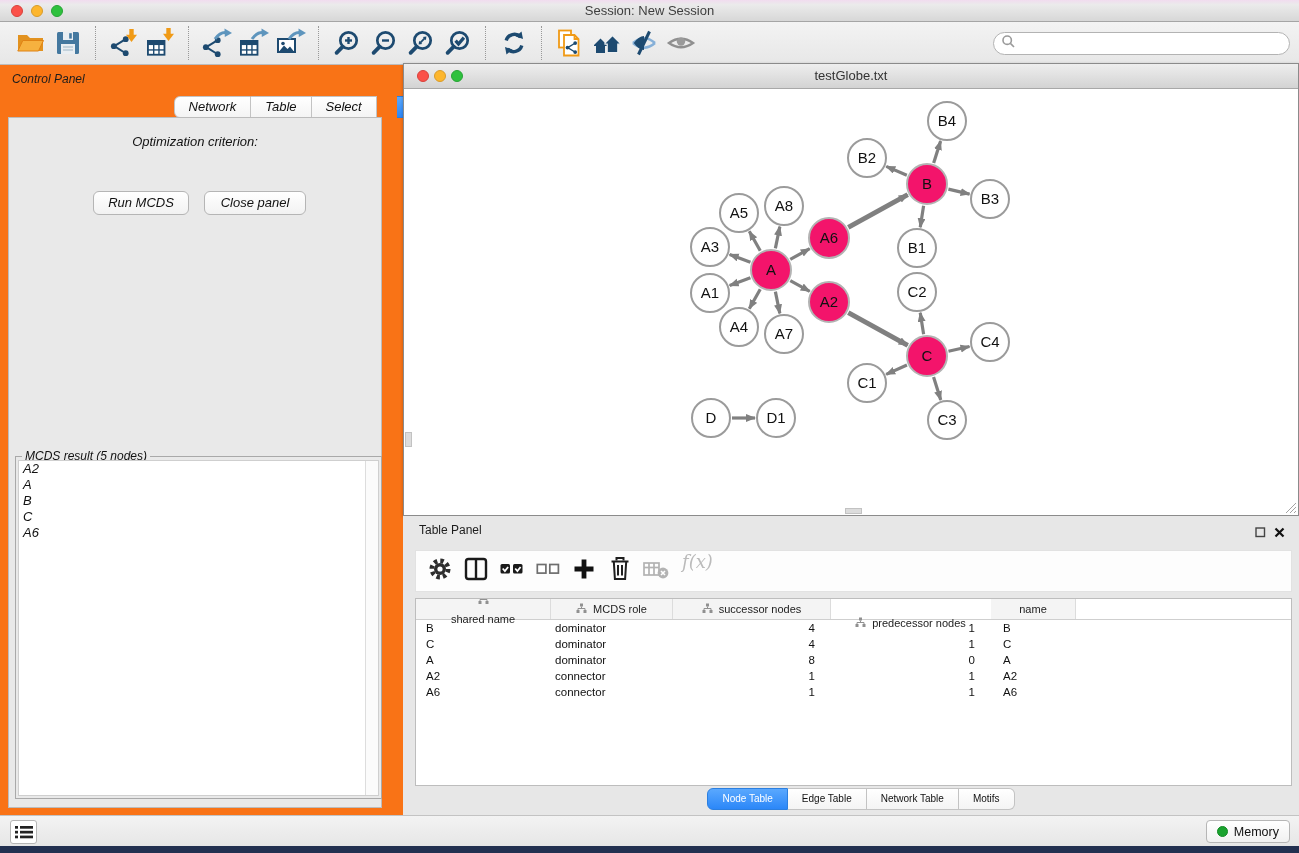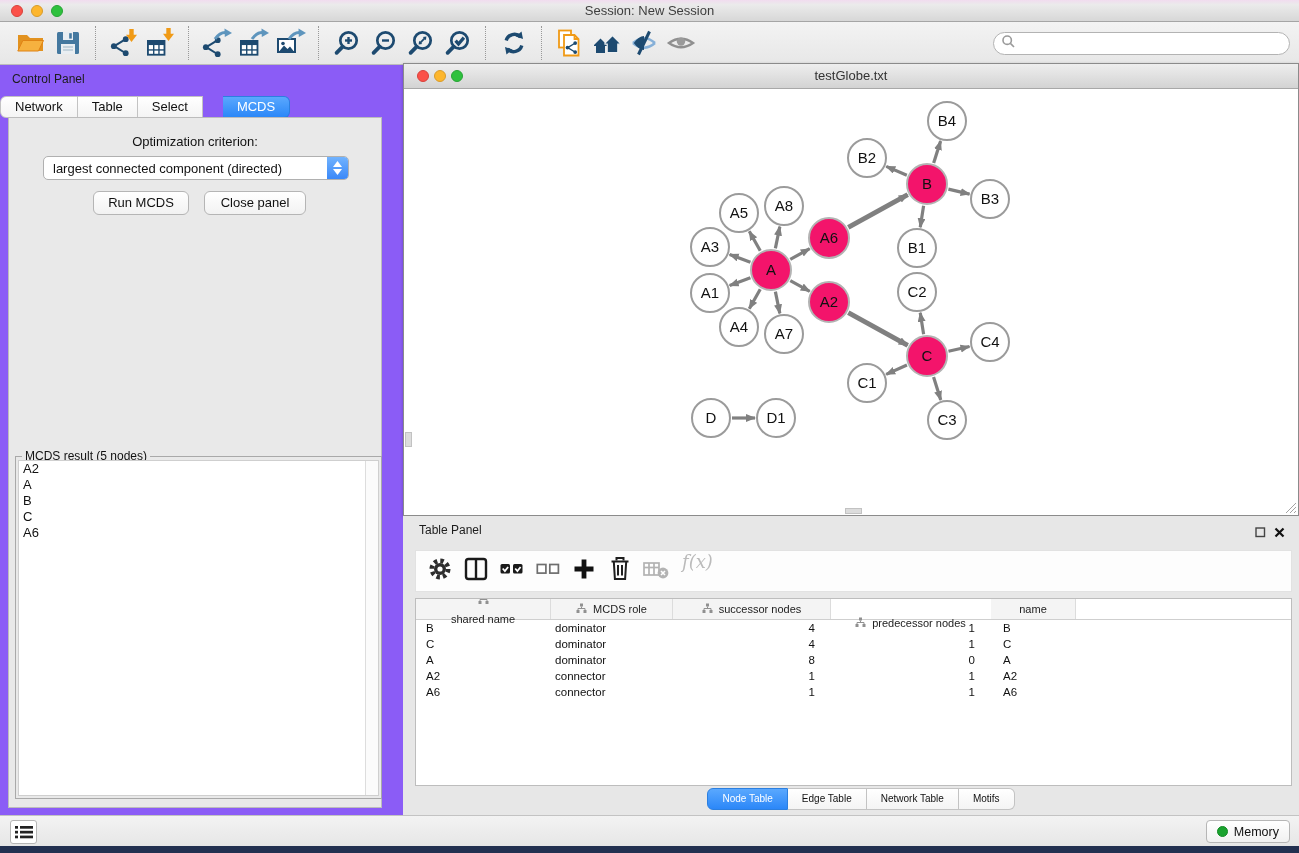--- a/index.html
+++ b/index.html
@@ -21,25 +21,25 @@
   .toolbar { position:absolute; left:0; top:22px; width:1299px; height:43px;
     background:linear-gradient(#f3f3f3,#e7e7e7); border-bottom:1px solid #bcbcbc;
     display:flex; align-items:center; padding-left:12px; }
   .tb-btn { width:37px; height:37px; display:flex; align-items:center; justify-content:center; }
   .tb-sep { width:1px; height:34px; border-left:1px dotted #999; margin:0 9px; }
   .searchbox { position:absolute; right:9px; top:10px; width:297px; height:23px; background:#fff;
     border:1px solid #b3b3b3; border-radius:12px; display:flex; align-items:center; padding-left:7px; }
   .searchbox input { border:none; outline:none; flex:1; height:18px; font-size:12px; background:transparent; margin-left:4px; }
 
   
-  .control-panel { position:absolute; left:0; top:65px; width:473px; height:750px; background:#8b5cf6; border-right:1px solid #c2c2c2; }
+  .control-panel { position:absolute; left:0; top:65px; width:473px; height:750px; background:#f97316; border-right:1px solid #c2c2c2;font-style:italic; }
   .panel-header { position:relative; height:28px; }
   .panel-title { position:absolute; left:12px; top:7px; font-size:12px; color:#1c1c1c; }
   .panel-icons { position:absolute; right:10px; top:8px; display:flex; gap:8px; align-items:center; }
-  .tabs-row { position:absolute; left:0; right:8px; top:31px; display:flex; justify-content:flex-start; }
+  .tabs-row { position:absolute; left:0; right:8px; top:31px; display:flex; justify-content:flex-end; }
   .seg { display:flex; }
   .seg .tab { height:22px; line-height:20px; padding:0 14px; font-size:13px; color:#111;
     background:linear-gradient(#ffffff,#f4f4f4); border:1px solid #c3c3c3; border-left:none; cursor:default; }
   .seg .tab:first-child { border-left:1px solid #c3c3c3; border-radius:6px 0 0 6px; }
   .seg .tab:last-child { border-radius:0 6px 6px 0; }
   .seg .tab.active { background:linear-gradient(#5aa8fe,#2b87f8); color:#fff; border-color:#2b7fe0;margin-left:20px; }
   .cp-content { position:absolute; left:8px; top:52px; width:374px; height:691px; background:#e9e9e9; border:1px solid #bcbcbc; }
   .opt-label { position:absolute; left:0; right:0; top:16px; text-align:center; font-size:13px; color:#111; }
   .dropdown { position:absolute; left:34px; top:38px; width:306px; height:24px; background:#fff;
     border:1px solid #b0b0b0; border-radius:5px; display:flex; align-items:center; }
@@ -316,31 +316,20 @@
   <div class="tabs-row">
       <div class="seg" id="cp-tabs">
         <div class="tab">Network</div>
         <div class="tab">Table</div>
         <div class="tab">Select</div>
         <div class="tab active">MCDS</div>
       </div>
     </div>
   <div class="cp-content">
     <div class="opt-label">Optimization criterion:</div>
-    <div class="dropdown">
-      <span class="dd-text">largest connected component (directed)</span>
-      <span class="dd-cap">
-        <svg width="9" height="6">
-            <path d="M4.5 0 L9 6 L0 6 z" fill="#fff"></path>
-          </svg>
-        <svg width="9" height="6">
-            <path d="M0 0 L9 0 L4.5 6 z" fill="#fff"></path>
-          </svg>
-      </span>
-    </div>
     <div class="btn" style="left:84px; top:73px; width:96px;">Run MCDS</div>
     <div class="btn" style="left:195px; top:73px; width:102px;">Close panel</div>
     <div class="fieldset">
       <span class="fieldset" style="display:contents;"></span>
       <legend style="position:absolute; left:6px; top:-8px; font-size:12px; background:#e9e9e9; padding:0 3px;">MCDS result (5 nodes)</legend>
       <div class="mcds-list" id="mcds-list">
         <div class="mcds-scroll"></div>
       <div class="item">A2</div>
           <div class="item">A</div>
           <div class="item">B</div>

